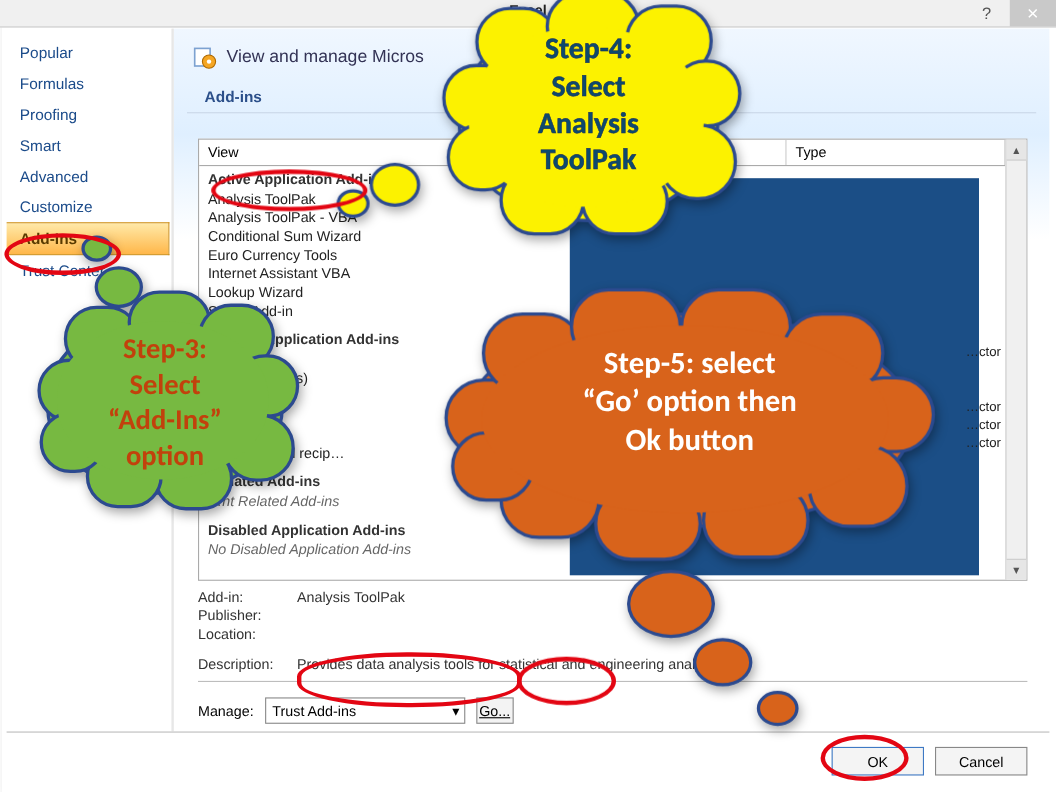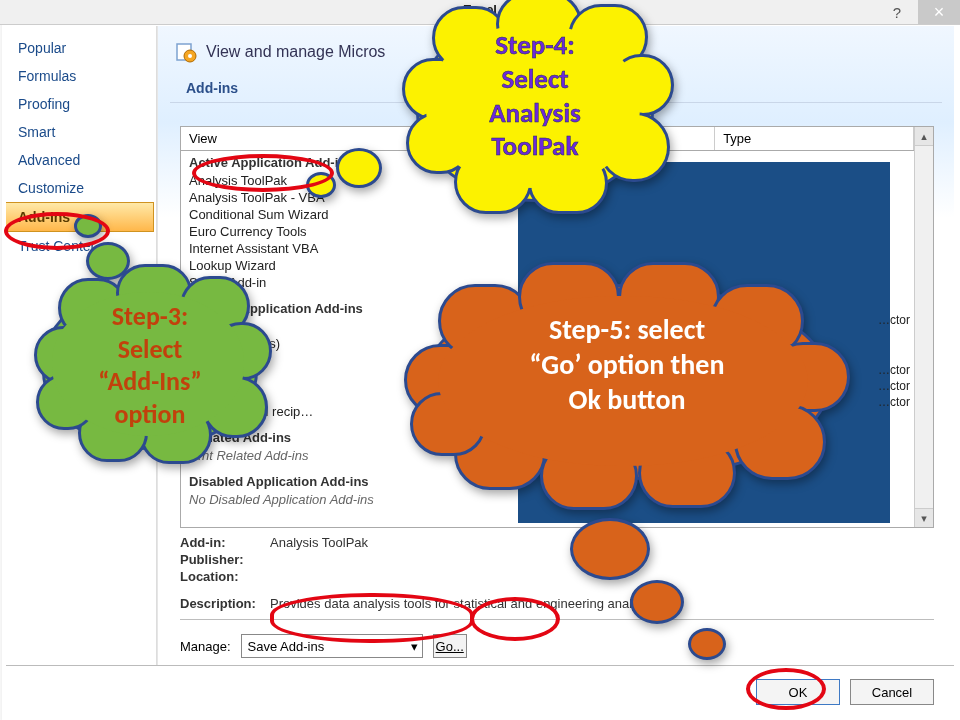--- a/index.html
+++ b/index.html
@@ -118,21 +118,21 @@
   .sb-arrow.top { position: absolute; top: 0; border-bottom: 1px solid #ccc; }
   .sb-arrow.bot { position: absolute; bottom: 0; border-top: 1px solid #ccc;}
 
   .details {
     position: absolute; left: 22px; right: 20px; top: 508px;
     font-size: 13px; color: #333;
   }
   .details .drow {
     display: flex; padding: 1px 0;
   }
-  .details .lbl { width: 90px; font-weight: bold; }
+  .details .lbl { width: 90px; }
   .hr { position: absolute; left: 22px; right: 20px; top: 593px; height:1px; background:#bdbdbd; }
 
   .manage-row {
     position: absolute; left: 22px; top: 608px;
     display: flex; align-items: center; font-size: 13px;
   }
   .manage-select {
     width: 170px; height: 22px; margin: 0 10px; font-size: 13px;
     border: 1px solid #888; background: #fff;
     display: flex; align-items: center; justify-content: space-between;
@@ -180,21 +180,21 @@
   .s4c { left: 34px; top: 14px; width: 70px; height: 58px; }
   .s4d { left: 98px; top: 0px; width: 80px; height: 58px; }
   .s4e { left: 170px; top: 12px; width: 74px; height: 60px; }
   .s4f { left: 212px; top: 62px; width: 58px; height: 56px; }
   .s4g { left: 200px; top: 120px; width: 66px; height: 64px; }
   .s4h { left: 130px; top: 160px; width: 74px; height: 56px; }
   .s4i { left: 56px; top: 158px; width: 72px; height: 58px; }
   .s4j { left: 8px; top: 120px; width: 60px; height: 56px; }
   .s4tail1 { position:absolute; left:-62px; top:156px; width:40px; height:34px; border-radius:50%; background:#fcf200; border:3px solid #2c4a8f;}
   .s4tail2 { position:absolute; left:-92px; top:180px; width:24px; height:20px; border-radius:50%; background:#fcf200; border:3px solid #2c4a8f;}
-  .step4 .callout-text { left: 42px; top: 36px; width: 190px; color:#6d28d9; font-size: 27px; }
+  .step4 .callout-text { left: 42px; top: 36px; width: 190px; color:#0c4a6e; font-size: 27px; }
   .step4 .callout-text span { -webkit-text-stroke: .5px #1f2e57; }
 
   
   .step3 { left: 30px; top: 256px; width: 240px; height: 220px; }
   .step3 .cloud { background: #77b941; border: 3px solid #2c4a8f; }
   .g3a { left: 12px; top: 28px; width: 210px; height: 160px; border-radius: 110px/80px;}
   .g3b { left: 4px; top: 70px; width: 58px; height: 52px; }
   .g3c { left: 28px; top: 22px; width: 64px; height: 54px; }
   .g3d { left: 86px; top: 8px;  width: 70px; height: 52px; }
   .g3e { left: 150px; top: 20px; width: 64px; height: 54px; }
@@ -341,21 +341,21 @@
           <span class="lbl">Description:</span>
         <span>Provides data analysis tools for statistical and engineering analysis</span>
         </div>
     </div>
 
     <div class="hr"></div>
 
     <div class="manage-row">
       <span>Manage:</span>
       <div class="manage-select">
-        <span>Save Add-ins</span>
+        <span>Trust Add-ins</span>
         <span>▾</span>
       </div>
       <button class="go-btn">Go...</button>
     </div>
   </div>
 </div>
 
 <div class="footer">
   <button class="dlg-btn primary">OK</button>
   <button class="dlg-btn">Cancel</button>

